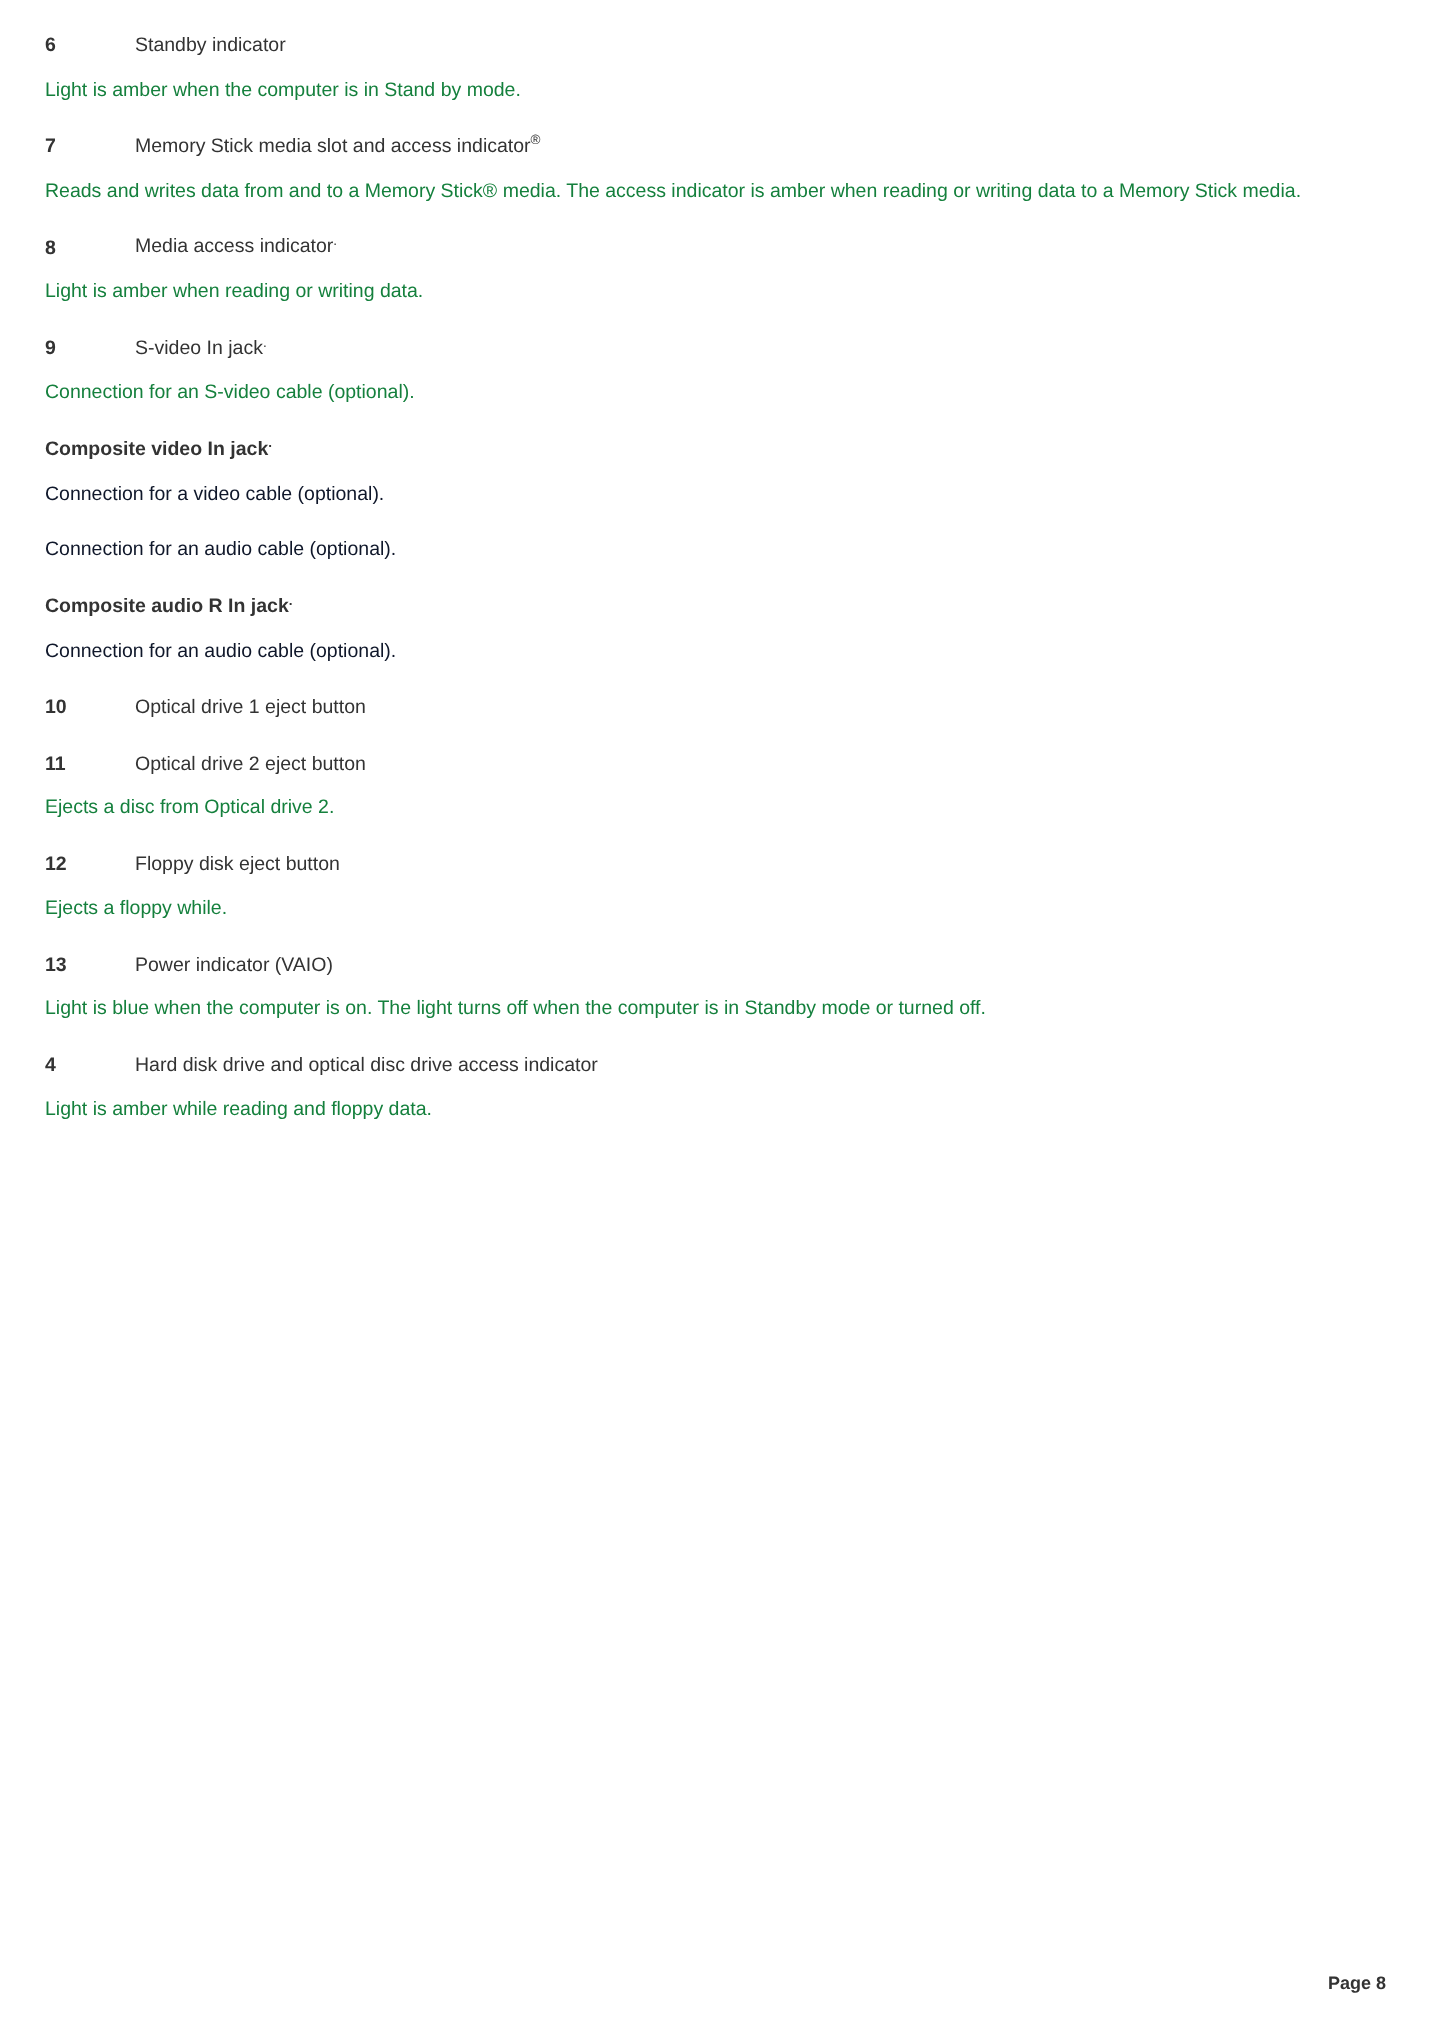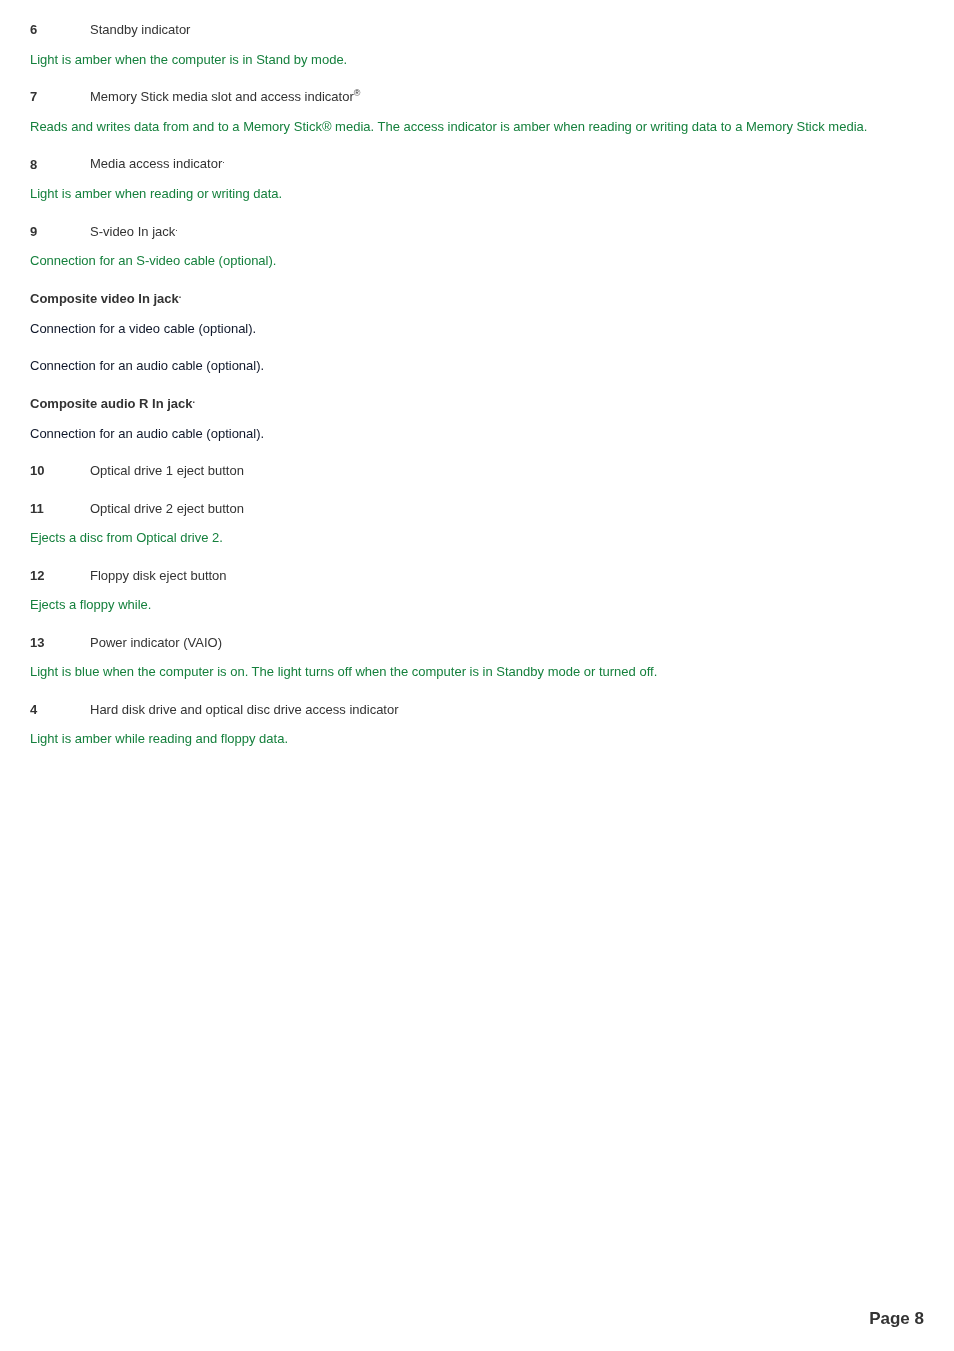--- a/index.html
+++ b/index.html
@@ -47,21 +47,21 @@
       margin-left: 0;
       margin-bottom: 10px;
       color: #15803d;
     }
 
     .page-number {
       position: fixed;
       bottom: 20px;
       right: 30px;
       font-weight: bold;
-      font-size: 17px;
+      font-size: 12px;
     }
 
     .sub-section {
       margin-bottom: 18px;
     }
 
     .sub-section-header {
       font-weight: bold;
       margin-bottom: 10px;
     }

